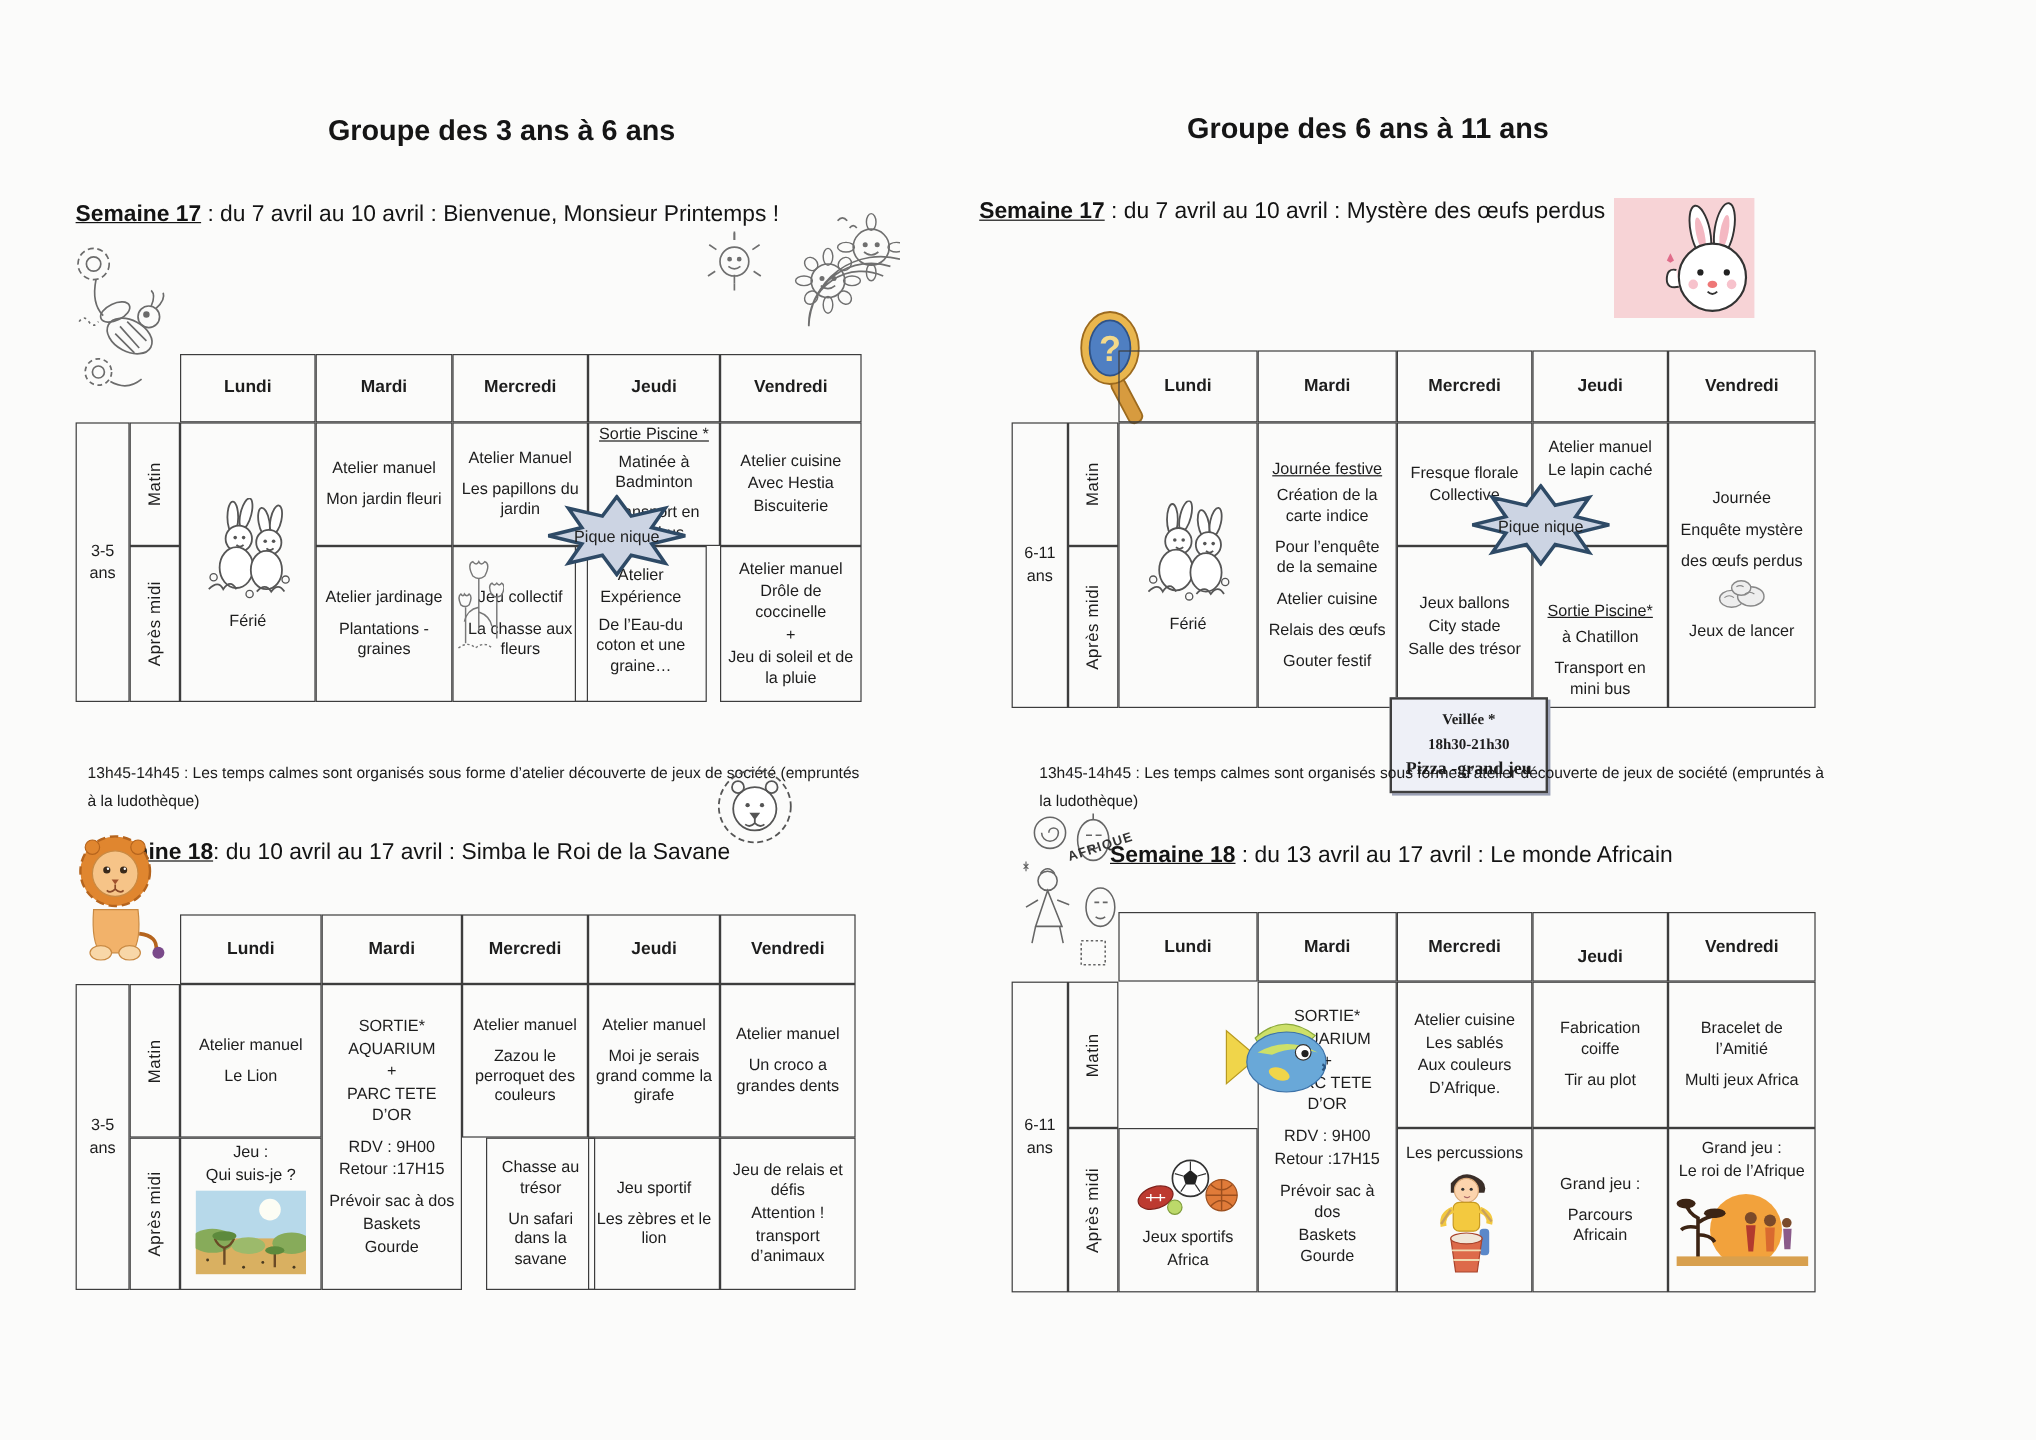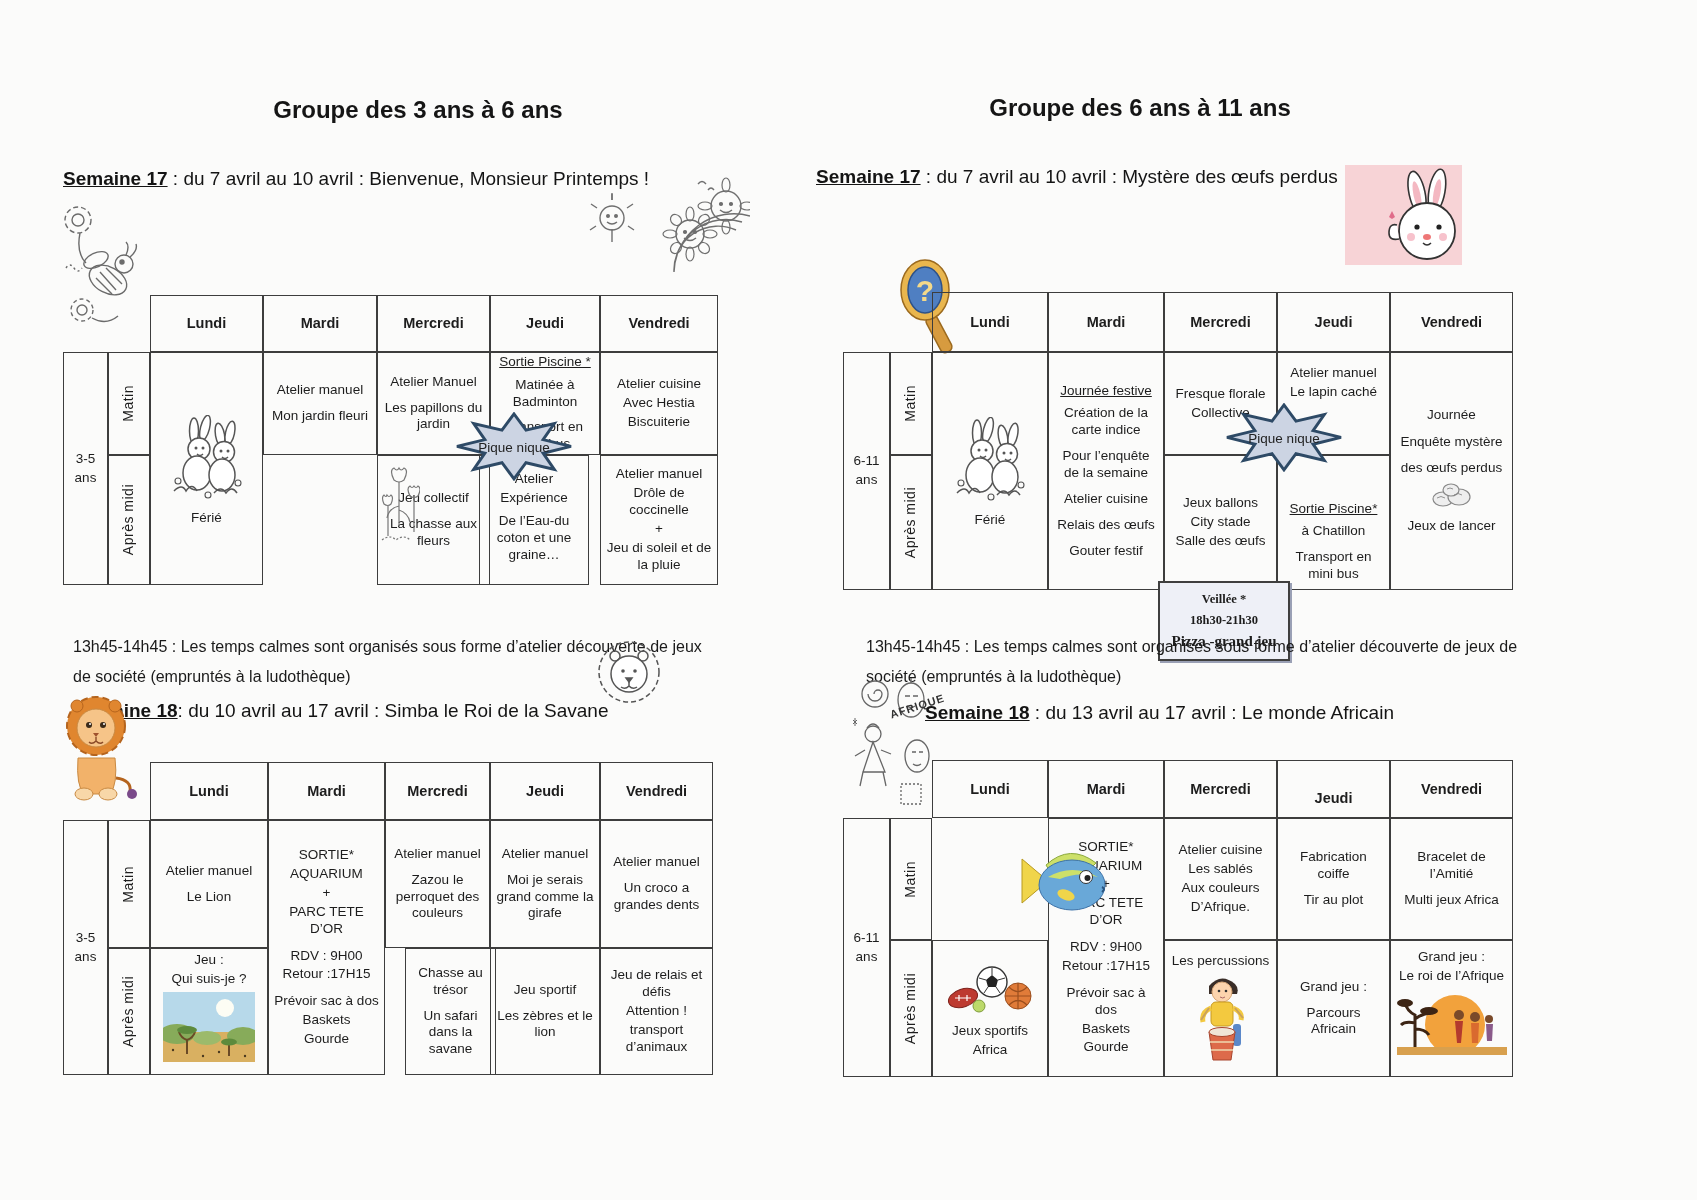--- a/index.html
+++ b/index.html
@@ -10,21 +10,21 @@
   .tablebox{position:absolute;}
   .cell{position:absolute;border:1px solid #3d3d3d;box-sizing:border-box;display:flex;flex-direction:column;align-items:center;justify-content:center;text-align:center;font-size:13.5px;line-height:1.25;padding:3px 5px;background:transparent;}
   .hdr{font-weight:700;font-size:14.5px;}
   .lines div + div{margin-top:9px;}
   .lines.tight div + div{margin-top:2px;}
   .b{font-weight:400;}
   .u{text-decoration:underline;}
   .gap-s{margin-top:6px;}
   .gap-m{margin-top:10px;}
   .vlabel{writing-mode:vertical-rl;transform:rotate(180deg);font-size:14px;letter-spacing:.5px;}
-  .note{position:absolute;font-size:16px;line-height:1.85;color:#1a1a1a;}
+  .note{position:absolute;font-size:13px;line-height:1.85;color:#1a1a1a;}
   .star{position:absolute;display:flex;align-items:center;justify-content:center;}
   .star svg{position:absolute;inset:0;}
   .star span{position:relative;font-size:13.5px;color:#222;}
   .veillee{position:absolute;border:2px solid #3f3f3f;background:#eef0f7;box-shadow:2px 2px 0 #9aa0b5;display:flex;flex-direction:column;align-items:center;justify-content:center;text-align:center;font-family:"Liberation Serif",serif;font-weight:700;font-size:12.5px;line-height:1.5;padding:3px;}
   .veillee .big{font-size:15px;}
   .pinkcard{position:absolute;background:#f7d3d6;}
   .afrique{position:absolute;font-size:11px;font-weight:700;letter-spacing:1px;transform:rotate(-18deg);color:#333;}
   .doodle{position:absolute;}
   .cellimg{margin:4px 0;}
 </style>
@@ -162,20 +162,26 @@
         </div>
     </div>
     <div class="cell" style="left:537px;top:57px;width:118px;height:103px">
         <div class="lines tight">
           <div>Atelier cuisine</div>
           <div>Avec Hestia</div>
           <div>Biscuiterie</div>
         </div>
       </div>
 
+    <div class="cell" style="left:200px;top:160px;width:114px;height:130px">
+        <div class="lines">
+          <div>Atelier jardinage</div>
+          <div>Plantations - graines</div>
+        </div>
+      </div>
     <div class="cell" style="left:314px;top:160px;width:113px;height:130px">
       <span class="doodle" style="left:2px;top:10px">
         <svg width="40" height="78" viewBox="0 0 40 78" fill="none" stroke="#777" stroke-width="1.2">
           <path d="M14 14 q-5 -10 0 -12 q3 4 5 0 q2 4 5 0 q5 2 0 12 q-5 4 -10 0 Z"></path>
           <path d="M19 16 V60 M19 40 q-10 2 -12 12 M19 44 q9 3 11 12"></path>
           <path d="M30 30 q-4 -8 0 -10 q2 3 4 0 q2 3 4 0 q4 2 0 10 q-4 3 -8 0 Z"></path>
             <path d="M34 32 V66"></path>
           <path d="M4 38 q-3 -7 0 -9 q2 3 3 0 q2 3 4 0 q3 2 0 9 q-3 3 -7 0 Z"></path>
             <path d="M8 40 V70"></path>
           <path d="M2 74 q8 -6 14 0 q8 -6 14 0" stroke-dasharray="2 2"></path>
@@ -458,21 +464,21 @@
     <div class="cell" style="left:321px;top:60px;width:113px;height:103px">
         <div class="lines tight">
           <div>Fresque florale</div>
           <div>Collective</div>
         </div>
       </div>
     <div class="cell" style="left:321px;top:163px;width:113px;height:135px">
         <div class="lines tight">
           <div>Jeux ballons</div>
           <div>City stade</div>
-          <div>Salle des œufs</div>
+          <div>Salle des trésor</div>
         </div>
       </div>
 
     <div class="cell" style="left:434px;top:60px;width:113px;height:103px;justify-content:flex-start;padding-top:12px">
         <div class="lines tight">
           <div>Atelier manuel</div>
           <div>Le lapin caché</div>
         </div>
       </div>
     <div class="cell" style="left:434px;top:163px;width:113px;height:135px;justify-content:flex-end;padding-bottom:6px">

